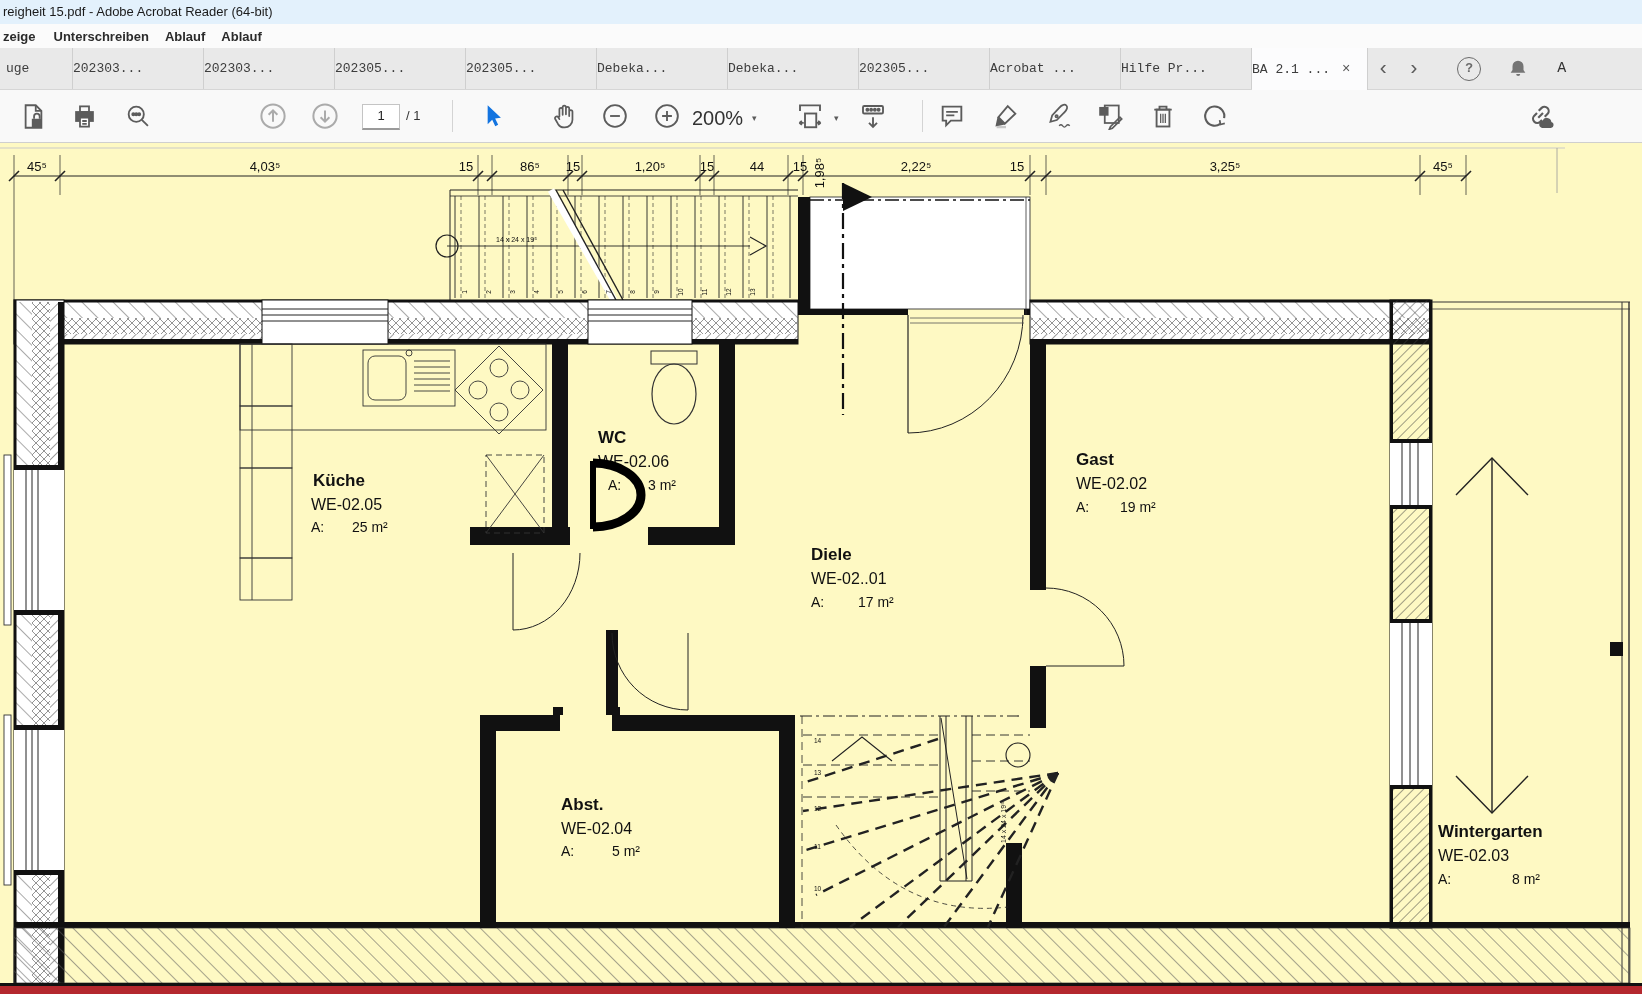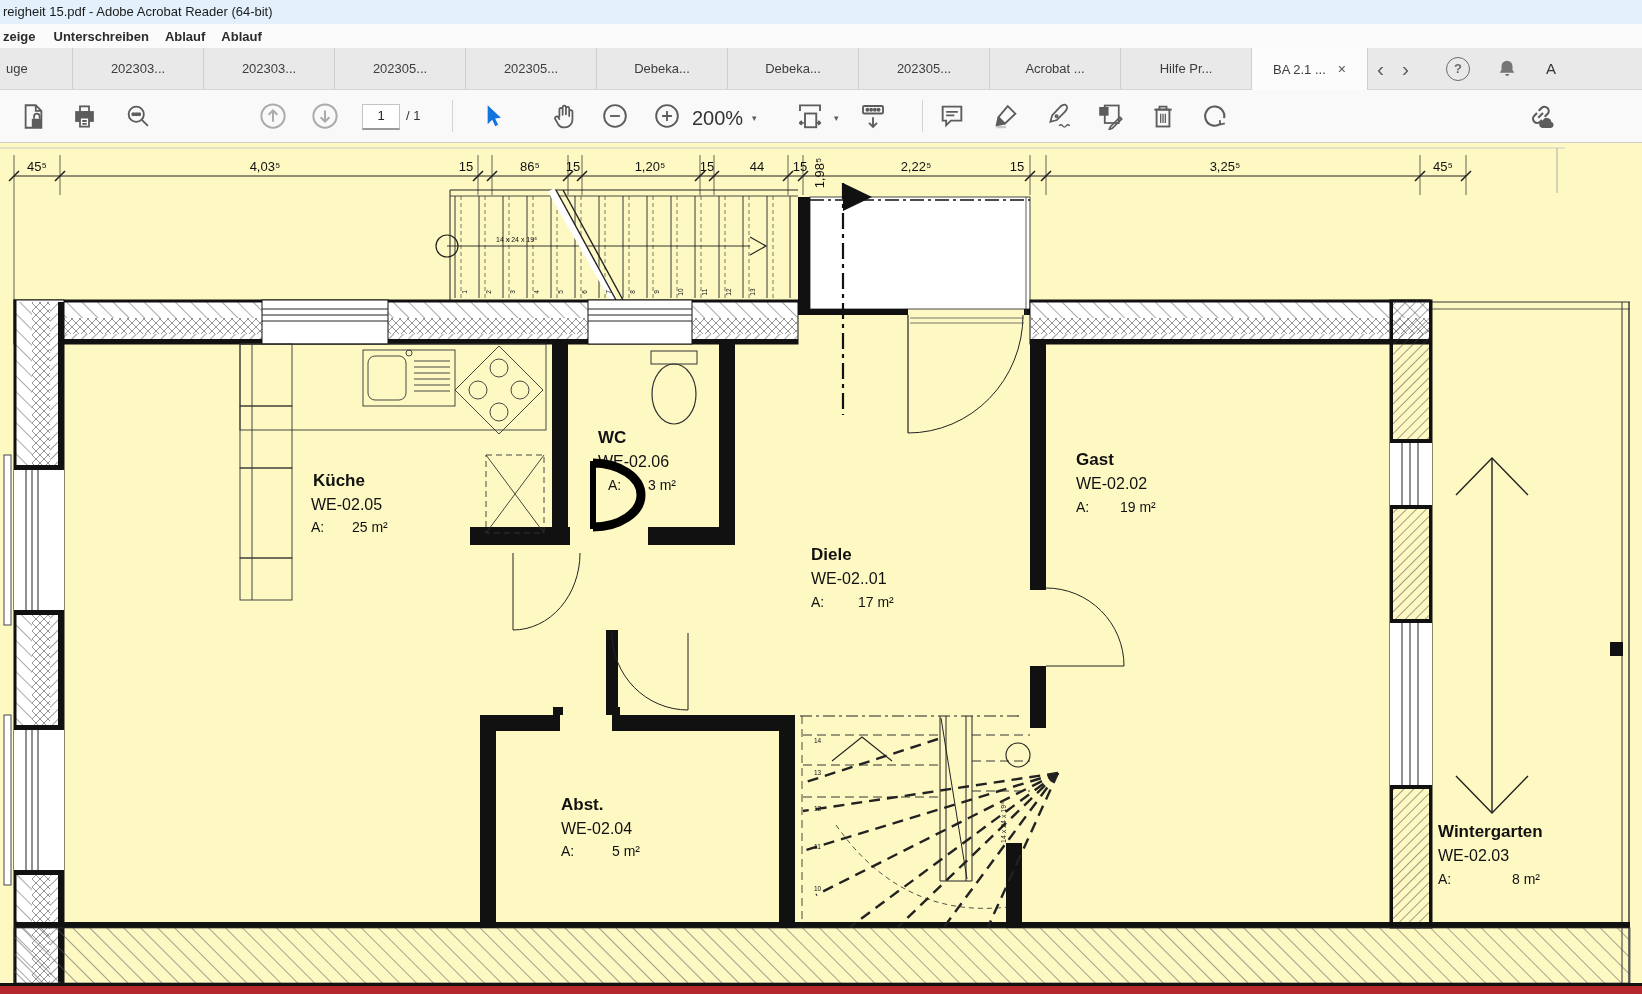--- a/index.html
+++ b/index.html
@@ -5,22 +5,22 @@
   html,body{margin:0;padding:0;background:#fff;}
   .app{position:relative;width:1642px;height:994px;font-family:"Liberation Sans",sans-serif;overflow:hidden;background:#fff;}
   
   .titlebar{height:24px;background:#e3f1fc;font-size:13px;color:#1b1b1b;line-height:24px;padding-left:3px;white-space:nowrap;}
   
   .menubar{height:24px;background:#fbfbfb;display:flex;align-items:center;font-size:13px;color:#2b2b2b;font-weight:bold;}
   .menubar span{margin-right:16px;cursor:default;}
   .menubar span:first-child{margin-left:3px;}
   .menubar span:nth-child(2){margin-left:2px;}
   
-  .tabbar{height:41px;background:#e9e9e9;display:flex;align-items:stretch;border-bottom:1px solid #d6d6d6;}
-  .tab{width:130px;min-width:0;display:flex;align-items:center;justify-content:center;font-size:13px;color:#3d3d3d;border-right:1px solid #cfcfcf;white-space:nowrap;overflow:hidden;background:#e9e9e9;}
+  .tabbar{height:41px;background:#e9e9e9;display:flex;align-items:stretch;border-bottom:1px solid #d6d6d6;font-family:Liberation Mono, monospace;}
+  .tab{width:130px;min-width:0;display:flex;align-items:center;font-size:13px;color:#3d3d3d;border-right:1px solid #cfcfcf;white-space:nowrap;overflow:hidden;background:#e9e9e9;}
   .tab.partial{width:66px;justify-content:flex-start;padding-left:6px;}
   .tab.active{background:#fcfcfd;width:115px;position:relative;border-right:1px solid #cfcfcf;margin-bottom:-1px;}
   .tab .close{margin-left:12px;font-size:14px;color:#555;line-height:1;}
   .tabnav{display:flex;align-items:center;color:#5a5a5a;}
   .tabnav .chev{font-size:21px;color:#5a5a5a;padding:0 9px;line-height:1;}
   .helpbtn{width:22px;height:22px;border:1.6px solid #6b6b6b;border-radius:50%;display:flex;align-items:center;justify-content:center;font-size:13px;font-weight:bold;color:#6b6b6b;margin-left:28px;}
   .bellwrap{margin-left:26px;display:flex;align-items:center;}
   .partialA{margin-left:28px;font-size:15px;color:#333;}
   
   .toolbar{height:52px;background:#f9f9f9;border-bottom:1px solid #cfcfcf;position:relative;}

